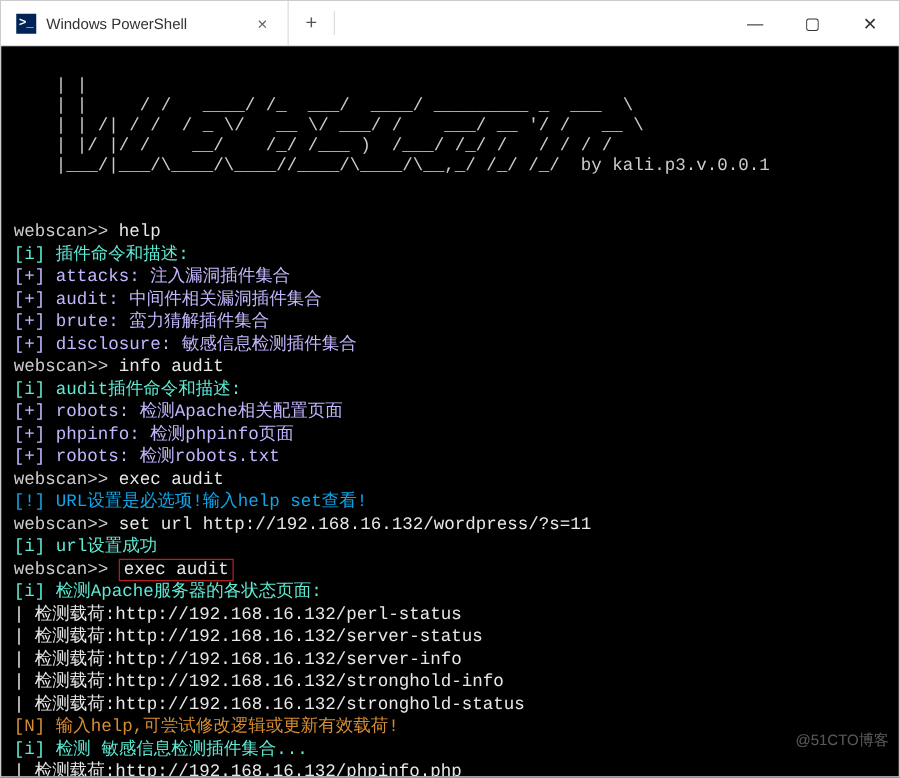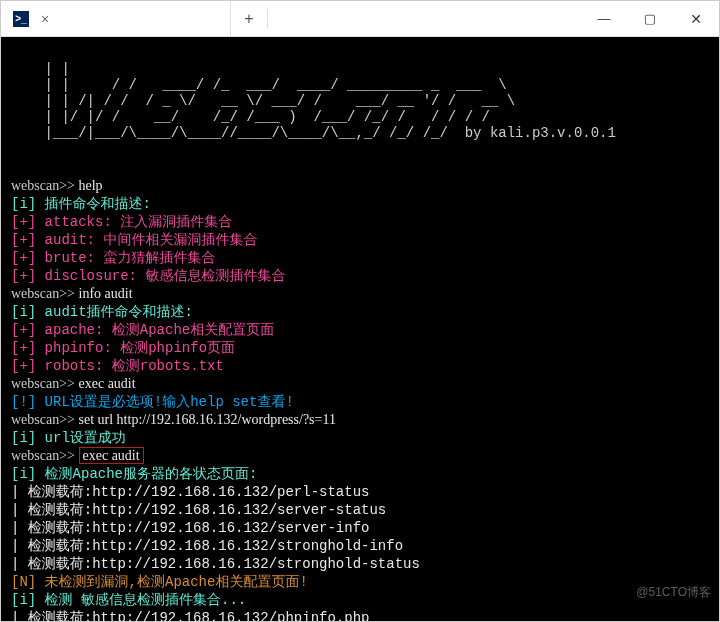--- a/index.html
+++ b/index.html
@@ -10,36 +10,37 @@
   .tab-icon { width: 16px; height: 16px; background: #012456; display: flex; align-items: center; justify-content: center; color: #fff; font-size: 10px; font-weight: bold; }
   .tab-title { font-size: 12px; color: #333; flex: 1; }
   .tab-close { font-size: 14px; color: #666; cursor: pointer; padding: 0 4px; }
   .newtab { display: flex; align-items: center; justify-content: center; width: 36px; font-size: 16px; color: #555; cursor: pointer; }
   .vsep { width: 1px; background: #ddd; margin: 8px 0; }
   .spacer { flex: 1; }
   .winbtn { width: 46px; display: flex; align-items: center; justify-content: center; font-size: 13px; color: #333; cursor: pointer; }
   .winbtn.close { font-size: 14px; }
   .terminal { flex: 1; background: #000; color: #ccc; font-family: "Consolas","Courier New",monospace; font-size: 14px; line-height: 18px; padding: 6px 10px 4px 10px; white-space: pre; overflow: hidden; position: relative; }
   .ascii { color: #ccc; font-size: 14px; line-height: 16px; }
-  .prompt { color: #ccc; font-family: Liberation Serif, serif; }
+  .prompt { color: #ccc; }
   .c-white { color: #e8e8e8; }
-  .c-green { color: #ec4899; }
+  .c-green { color: #c4b5fd; }
   .c-cyan { color: #5eead4; }
   .c-red { color: #0ea5e9; }
   .c-orange { color: #d78d33; }
   .hl-box { border: 1px solid #b02020; padding: 0 3px; }
   .watermark { position: absolute; right: 8px; bottom: 20px; color: rgba(255,255,255,0.35); font-size: 12px; font-family: Liberation Sans, sans-serif; }
 </style>
 </head>
 <body>
 
 <div class="window">
   <div class="titlebar">
     <div class="tab">
       <span class="tab-icon">&gt;_</span>
+      <span class="tab-title">Windows PowerShell</span>
       <span class="tab-close">×</span>
     </div>
     <div class="newtab">+</div>
     <div class="vsep"></div>
     <div class="spacer"></div>
     <div class="winbtn">—</div>
     <div class="winbtn">▢</div>
     <div class="winbtn close">✕</div>
   </div>
 
@@ -51,32 +52,32 @@
 <span>    |___/|___/\____/\____//____/\____/\__,_/ /_/ /_/  by kali.p3.v.0.0.1</span></div>
 <span> </span>
 <span class="prompt"><span>webscan&gt;&gt; </span><span class="c-white">help</span></span>
 <span class="c-cyan">[i] 插件命令和描述:</span>
 <span class="c-green">[+] attacks: 注入漏洞插件集合</span>
 <span class="c-green">[+] audit: 中间件相关漏洞插件集合</span>
 <span class="c-green">[+] brute: 蛮力猜解插件集合</span>
 <span class="c-green">[+] disclosure: 敏感信息检测插件集合</span>
 <span class="prompt"><span>webscan&gt;&gt; </span><span class="c-white">info audit</span></span>
 <span class="c-cyan">[i] audit插件命令和描述:</span>
-<span class="c-green">[+] apache: 检测Apache相关配置页面</span>
+<span class="c-green">[+] robots: 检测Apache相关配置页面</span>
 <span class="c-green">[+] phpinfo: 检测phpinfo页面</span>
 <span class="c-green">[+] robots: 检测robots.txt</span>
 <span class="prompt"><span>webscan&gt;&gt; </span><span class="c-white">exec audit</span></span>
 <span class="c-red">[!] URL设置是必选项!输入help set查看!</span>
 <span class="prompt"><span>webscan&gt;&gt; </span><span class="c-white">set url http://192.168.16.132/wordpress/?s=11</span></span>
 <span class="c-cyan">[i] url设置成功</span>
 <span class="prompt"><span>webscan&gt;&gt; </span><span class="c-white hl-box">exec audit</span></span>
 <span class="c-cyan">[i] 检测Apache服务器的各状态页面:</span>
 <span class="c-white">| 检测载荷:http://192.168.16.132/perl-status</span>
 <span class="c-white">| 检测载荷:http://192.168.16.132/server-status</span>
 <span class="c-white">| 检测载荷:http://192.168.16.132/server-info</span>
 <span class="c-white">| 检测载荷:http://192.168.16.132/stronghold-info</span>
 <span class="c-white">| 检测载荷:http://192.168.16.132/stronghold-status</span>
-<span class="c-orange">[N] 未检测到漏洞,检测Apache相关配置页面!</span>
+<span class="c-orange">[N] 输入help,可尝试修改逻辑或更新有效载荷!</span>
 <span class="c-cyan">[i] 检测 敏感信息检测插件集合...</span>
 <span class="c-white">| 检测载荷:http://192.168.16.132/phpinfo.php</span>
     <div class="watermark">@51CTO博客</div>
   </div>
 </div>
 
 </body></html>

